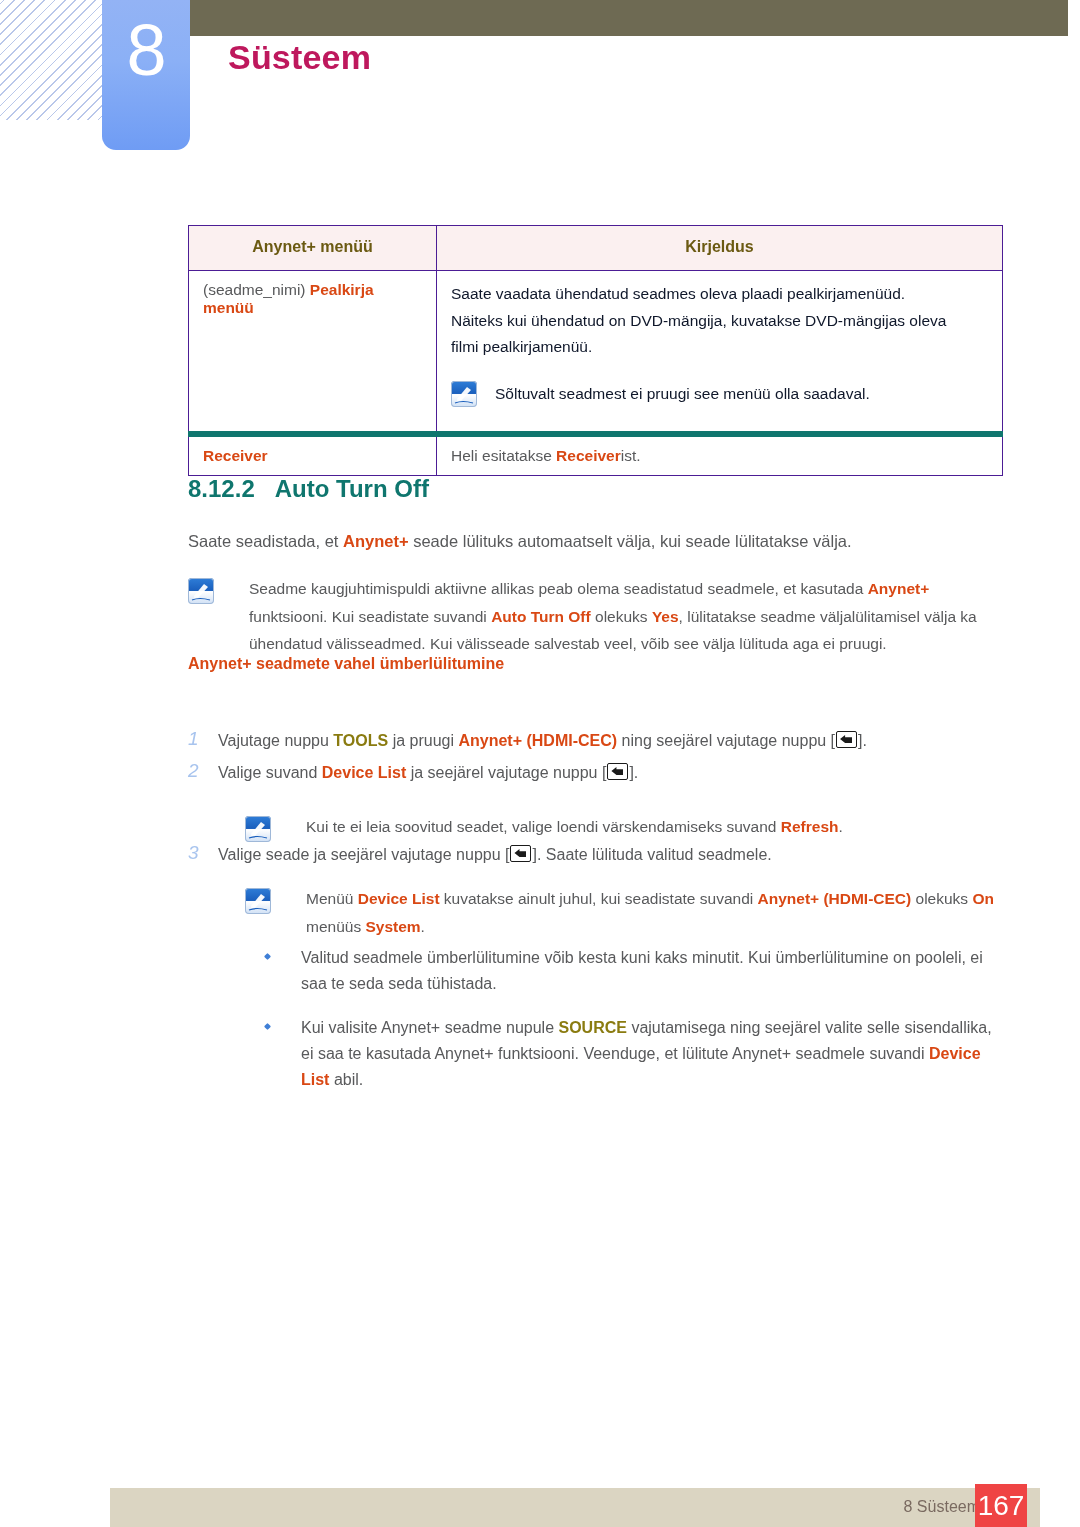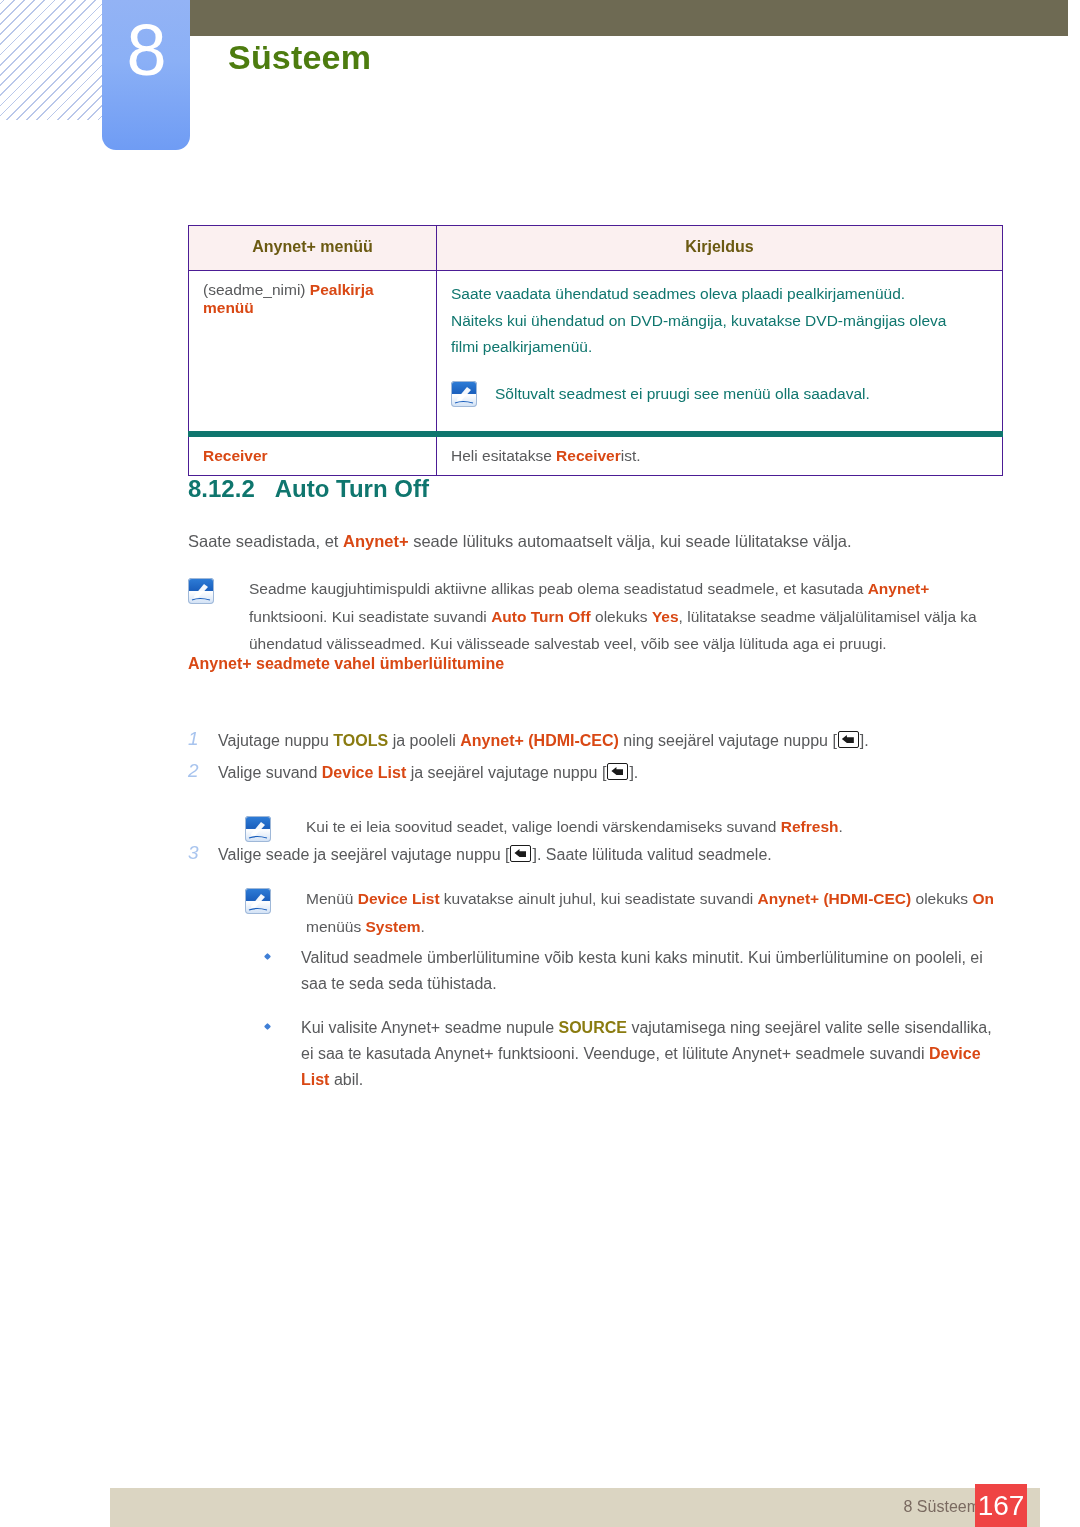--- a/index.html
+++ b/index.html
@@ -51,21 +51,21 @@
     font-weight: 400;
     color: #ffffff;
     line-height: 1;
     letter-spacing: -1px;
   }
   .chapter-title {
     position: absolute;
     left: 228px; top: 38px;
     font-size: 34px;
     font-weight: bold;
-    color: #4d7c0f;
+    color: #be185d;
     z-index: 4;
     letter-spacing: 0.2px;
   }
 
   
   .anynet-table {
     position: absolute;
     left: 188px; top: 225px;
     width: 815px;
     border-collapse: collapse;
@@ -83,21 +83,21 @@
     font-size: 16px;
     text-align: center;
     padding: 12px 8px;
     height: 20px;
   }
   .col-menu { width: 231px; }
   .row-sep td { border-top: 6px solid #0f766e; }
   .cell-tall { height: 140px; }
   .cell-line {
     line-height: 1.72;
-    color: #0f766e;
+    color: #0f172a;
   }
   .orange { color: #d94814; font-weight: bold; }
   .olive  { color: #8a7b10; font-weight: bold; }
   .grey   { color: #58595b; }
 
   .note-in-cell {
     display: flex;
     align-items: flex-start;
     margin-top: 20px;
     gap: 18px;
@@ -326,21 +326,21 @@
     <span>Seadme kaugjuhtimispuldi aktiivne allikas peab olema seadistatud seadmele, et kasutada </span><span class="orange">Anynet+</span>
     <span>funktsiooni. Kui seadistate suvandi </span><span class="orange">Auto Turn Off</span><span> olekuks </span><span class="orange">Yes</span><span>, lülitatakse seadme väljalülitamisel välja</span>
     <span>ka ühendatud välisseadmed. Kui välisseade salvestab veel, võib see välja lülituda aga ei pruugi.</span>
   </span>
 </div>
 
 <div class="h-sub" style="top:655px;">Anynet+ seadmete vahel ümberlülitumine</div>
 
 <div class="step" style="left:188px; top:728px; width:820px;">
   <span class="snum">1</span>
-  <span class="stext"><span>Vajutage nuppu </span><span class="olive">TOOLS</span><span> ja pooleli </span><span class="orange">Anynet+ (HDMI-CEC)</span><span> ning seejärel vajutage nuppu [</span><span class="enterkey"></span><span>].</span></span>
+  <span class="stext"><span>Vajutage nuppu </span><span class="olive">TOOLS</span><span> ja pruugi </span><span class="orange">Anynet+ (HDMI-CEC)</span><span> ning seejärel vajutage nuppu [</span><span class="enterkey"></span><span>].</span></span>
 </div>
 
 <div class="step" style="left:188px; top:760px; width:820px;">
   <span class="snum">2</span>
   <span class="stext"><span>Valige suvand </span><span class="orange">Device List</span><span> ja seejärel vajutage nuppu [</span><span class="enterkey"></span><span>].</span></span>
 </div>
 
 <div class="note-block" style="left:245px; top:805px; width:760px;margin-top:8px;">
   <span class="note-icon">
     <svg width="26" height="26" viewBox="0 0 26 26">

